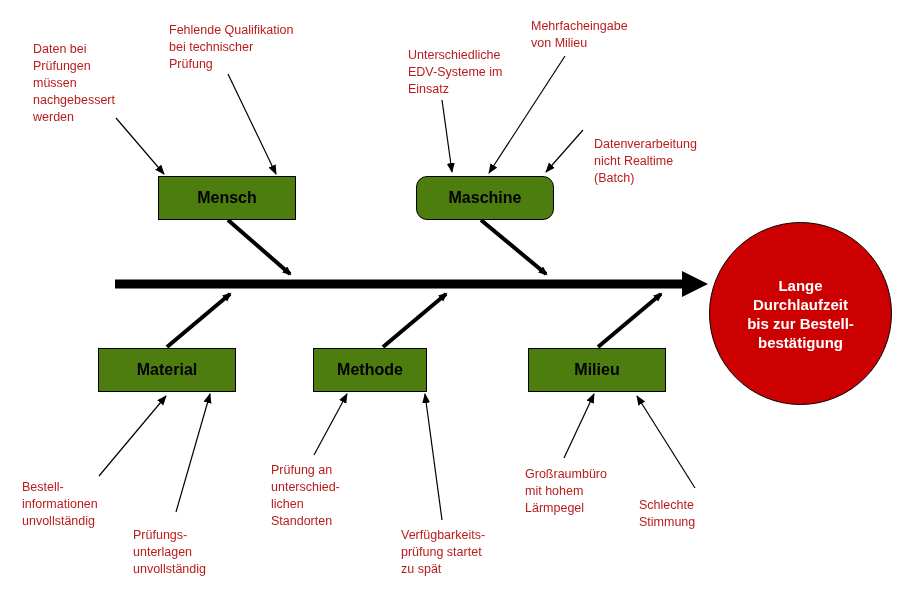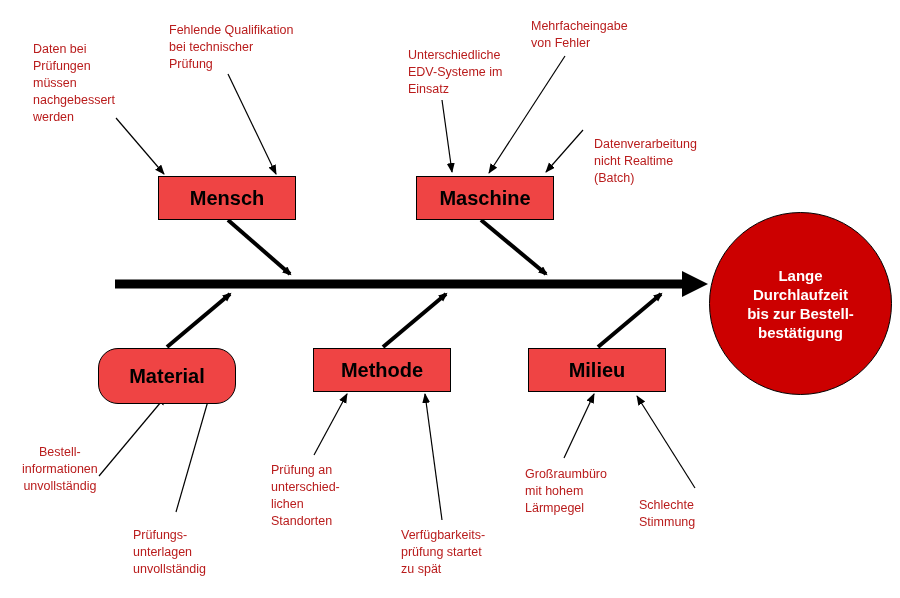--- a/index.html
+++ b/index.html
@@ -1,24 +1,24 @@
 <!DOCTYPE html>
 <html><head>
   <meta charset="utf-8">
   <style>
     html, body { margin: 0; padding: 0; background: #ffffff; }
     body { width: 900px; height: 598px; position: relative; overflow: hidden;
            font-family: "Liberation Sans", sans-serif; }
     #canvas { position: absolute; left: 0; top: 0; width: 900px; height: 598px; }
-    .cat-box { position: absolute; background: #ef4444; border: 1.5px solid #000;
+    .cat-box { position: absolute; background: #4d7c0f; border: 1.5px solid #000;
                box-sizing: border-box; display: flex; align-items: center; justify-content: center;
-               font-weight: bold; font-size: 20px; color: #000; }
+               font-weight: bold; font-size: 16px; color: #000; }
     .cause { position: absolute; font-size: 12.5px; line-height: 17px; color: #b91c1c;
              white-space: pre-line; }
-    .effect { position: absolute; left: 709px; top: 212px; width: 183px; height: 183px;
+    .effect { position: absolute; left: 709px; top: 222px; width: 183px; height: 183px;
               border-radius: 50%; background: #CC0000; border: 1px solid #000; box-sizing: border-box;
               display: flex; align-items: center; justify-content: center; text-align: center;
               color: #fff; font-weight: bold; font-size: 15px; line-height: 19px; white-space: pre-line; }
   </style>
 </head>
 <body>
 
 <svg id="canvas" viewBox="0 0 900 598" xmlns="http://www.w3.org/2000/svg">
   <defs>
     <marker id="bigHead" markerWidth="10" markerHeight="10" refX="7" refY="4" orient="auto" markerUnits="userSpaceOnUse">
@@ -47,49 +47,49 @@
   <line x1="583" y1="130" x2="546" y2="172" stroke="#000" stroke-width="1.2" marker-end="url(#smallHead)"></line>
   <line x1="99" y1="476" x2="166" y2="396" stroke="#000" stroke-width="1.2" marker-end="url(#smallHead)"></line>
   <line x1="176" y1="512" x2="210" y2="394" stroke="#000" stroke-width="1.2" marker-end="url(#smallHead)"></line>
   <line x1="314" y1="455" x2="347" y2="394" stroke="#000" stroke-width="1.2" marker-end="url(#smallHead)"></line>
   <line x1="442" y1="520" x2="425" y2="394" stroke="#000" stroke-width="1.2" marker-end="url(#smallHead)"></line>
   <line x1="564" y1="458" x2="594" y2="394" stroke="#000" stroke-width="1.2" marker-end="url(#smallHead)"></line>
   <line x1="695" y1="488" x2="637" y2="396" stroke="#000" stroke-width="1.2" marker-end="url(#smallHead)"></line>
 </svg>
 
 <div class="cat-box" style="left:158px; top:176px; width:138px; height:44px;">Mensch</div>
-<div class="cat-box" style="left:416px; top:176px; width:138px; height:44px;">Maschine</div>
-<div class="cat-box" style="left:98px; top:348px; width:138px; height:56px;border-radius:20px;">Material</div>
-<div class="cat-box" style="left:313px; top:348px; width:138px; height:44px;">Methode</div>
+<div class="cat-box" style="left:416px; top:176px; width:138px; height:44px;border-radius:11px;">Maschine</div>
+<div class="cat-box" style="left:98px; top:348px; width:138px; height:44px;">Material</div>
+<div class="cat-box" style="left:313px; top:348px; width:114px; height:44px;">Methode</div>
 <div class="cat-box" style="left:528px; top:348px; width:138px; height:44px;">Milieu</div>
 
 <div class="effect">Lange
 Durchlaufzeit
 bis zur Bestell-
 bestätigung</div>
 
 <div class="cause" style="left:33px; top:41px;">Daten bei
 Prüfungen
 müssen
 nachgebessert
 werden</div>
 <div class="cause" style="left:169px; top:22px;">Fehlende Qualifikation
 bei technischer
 Prüfung</div>
 
 <div class="cause" style="left:370px; top:47px;margin-left:38px;">Unterschiedliche
 EDV-Systeme im
 Einsatz</div>
 <div class="cause" style="left:531px; top:18px;">Mehrfacheingabe
-von Fehler</div>
+von Milieu</div>
 <div class="cause" style="left:594px; top:100px;margin-top:36px;">Datenverarbeitung
 nicht Realtime
 (Batch)</div>
 
-<div class="cause" style="left:22px; top:444px;text-align:center;">Bestell-
+<div class="cause" style="left:22px; top:479px;">Bestell-
 informationen
 unvollständig</div>
 <div class="cause" style="left:133px; top:527px;">Prüfungs-
 unterlagen
 unvollständig</div>
 
 <div class="cause" style="left:271px; top:462px;">Prüfung an
 unterschied-
 lichen
 Standorten</div>

